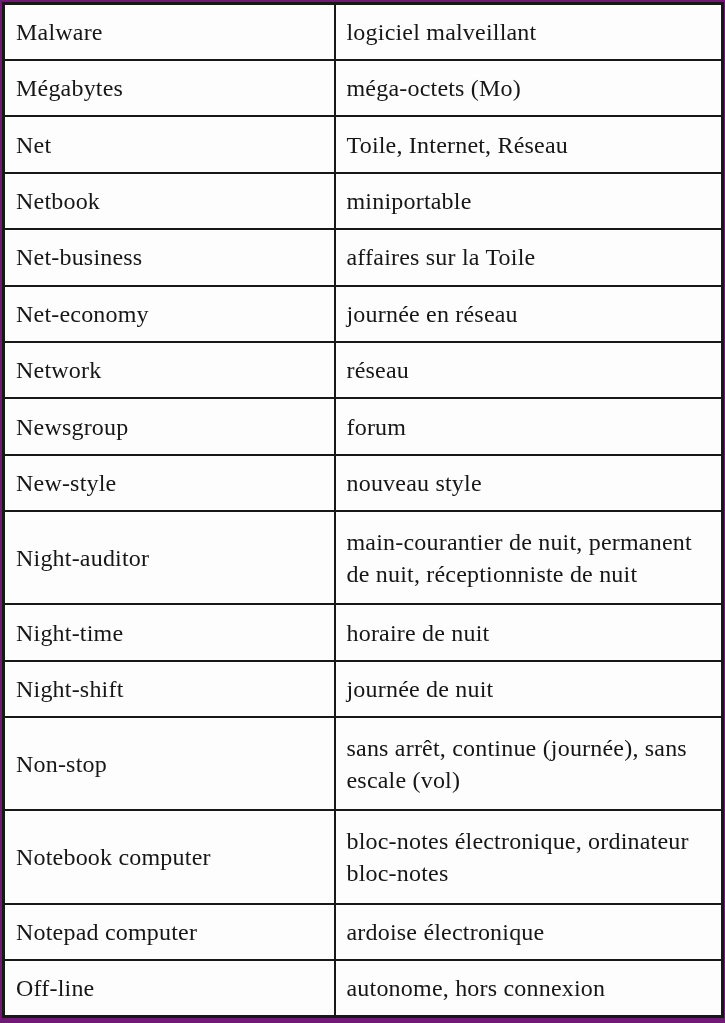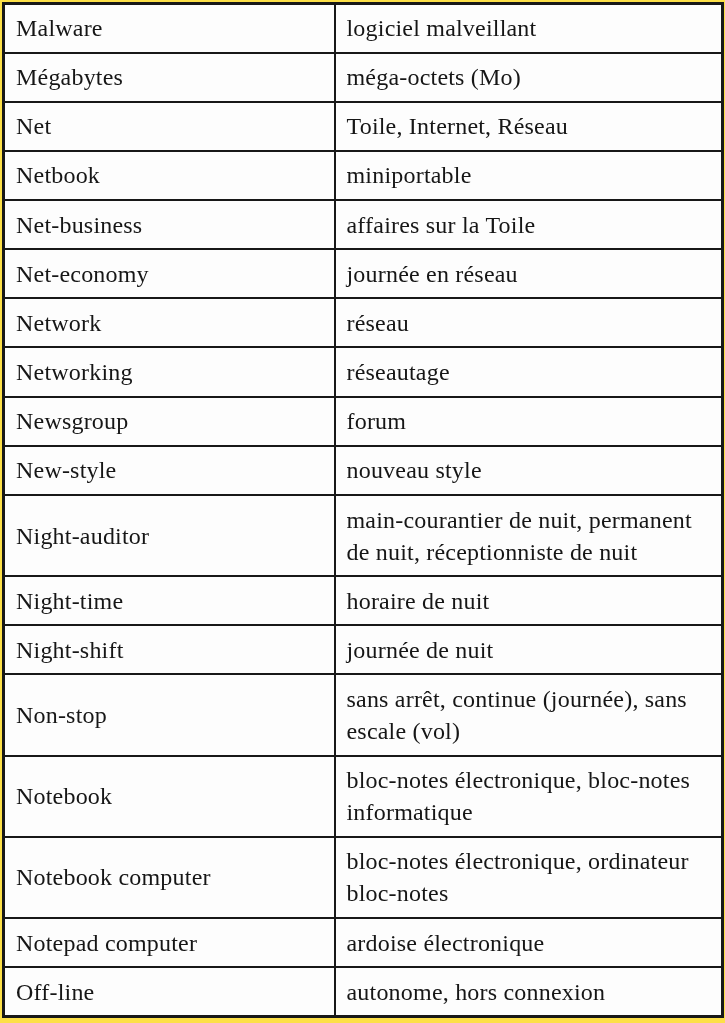--- a/index.html
+++ b/index.html
@@ -5,21 +5,21 @@
   * { box-sizing: border-box; }
   html, body {
     margin: 0;
     padding: 0;
     background: #ffffff;
   }
   .page {
     position: relative;
     width: 725px;
     height: 1023px;
-    background: #fde047;
+    background: #701a75;
     font-family: "Liberation Serif", "DejaVu Serif", serif;
     color: #161616;
     overflow: hidden;
   }
   table.glossary {
     position: absolute;
     left: 2px;
     top: 2px;
     width: 719px;
     height: 1016px;
@@ -81,24 +81,20 @@
   <tr>
     <td class="term">Net-economy</td>
     <td class="translation">journée en réseau</td>
   </tr>
 
   <tr>
     <td class="term">Network</td>
     <td class="translation">réseau</td>
   </tr>
 
-  <tr>
-    <td class="term">Networking</td>
-    <td class="translation">réseautage</td>
-  </tr>
 
   <tr>
     <td class="term">Newsgroup</td>
     <td class="translation">forum</td>
   </tr>
 
   <tr>
     <td class="term">New-style</td>
     <td class="translation">nouveau style</td>
   </tr>
@@ -116,24 +112,20 @@
   <tr>
     <td class="term">Night-shift</td>
     <td class="translation">journée de nuit</td>
   </tr>
 
   <tr>
     <td class="term">Non-stop</td>
     <td class="translation">sans arrêt, continue (journée), sans escale (vol)</td>
   </tr>
 
-  <tr>
-    <td class="term">Notebook</td>
-    <td class="translation">bloc-notes électronique, bloc-notes informatique</td>
-  </tr>
 
   <tr>
     <td class="term">Notebook computer</td>
     <td class="translation">bloc-notes électronique, ordinateur bloc-notes</td>
   </tr>
 
   <tr>
     <td class="term">Notepad computer</td>
     <td class="translation">ardoise électronique</td>
   </tr>

